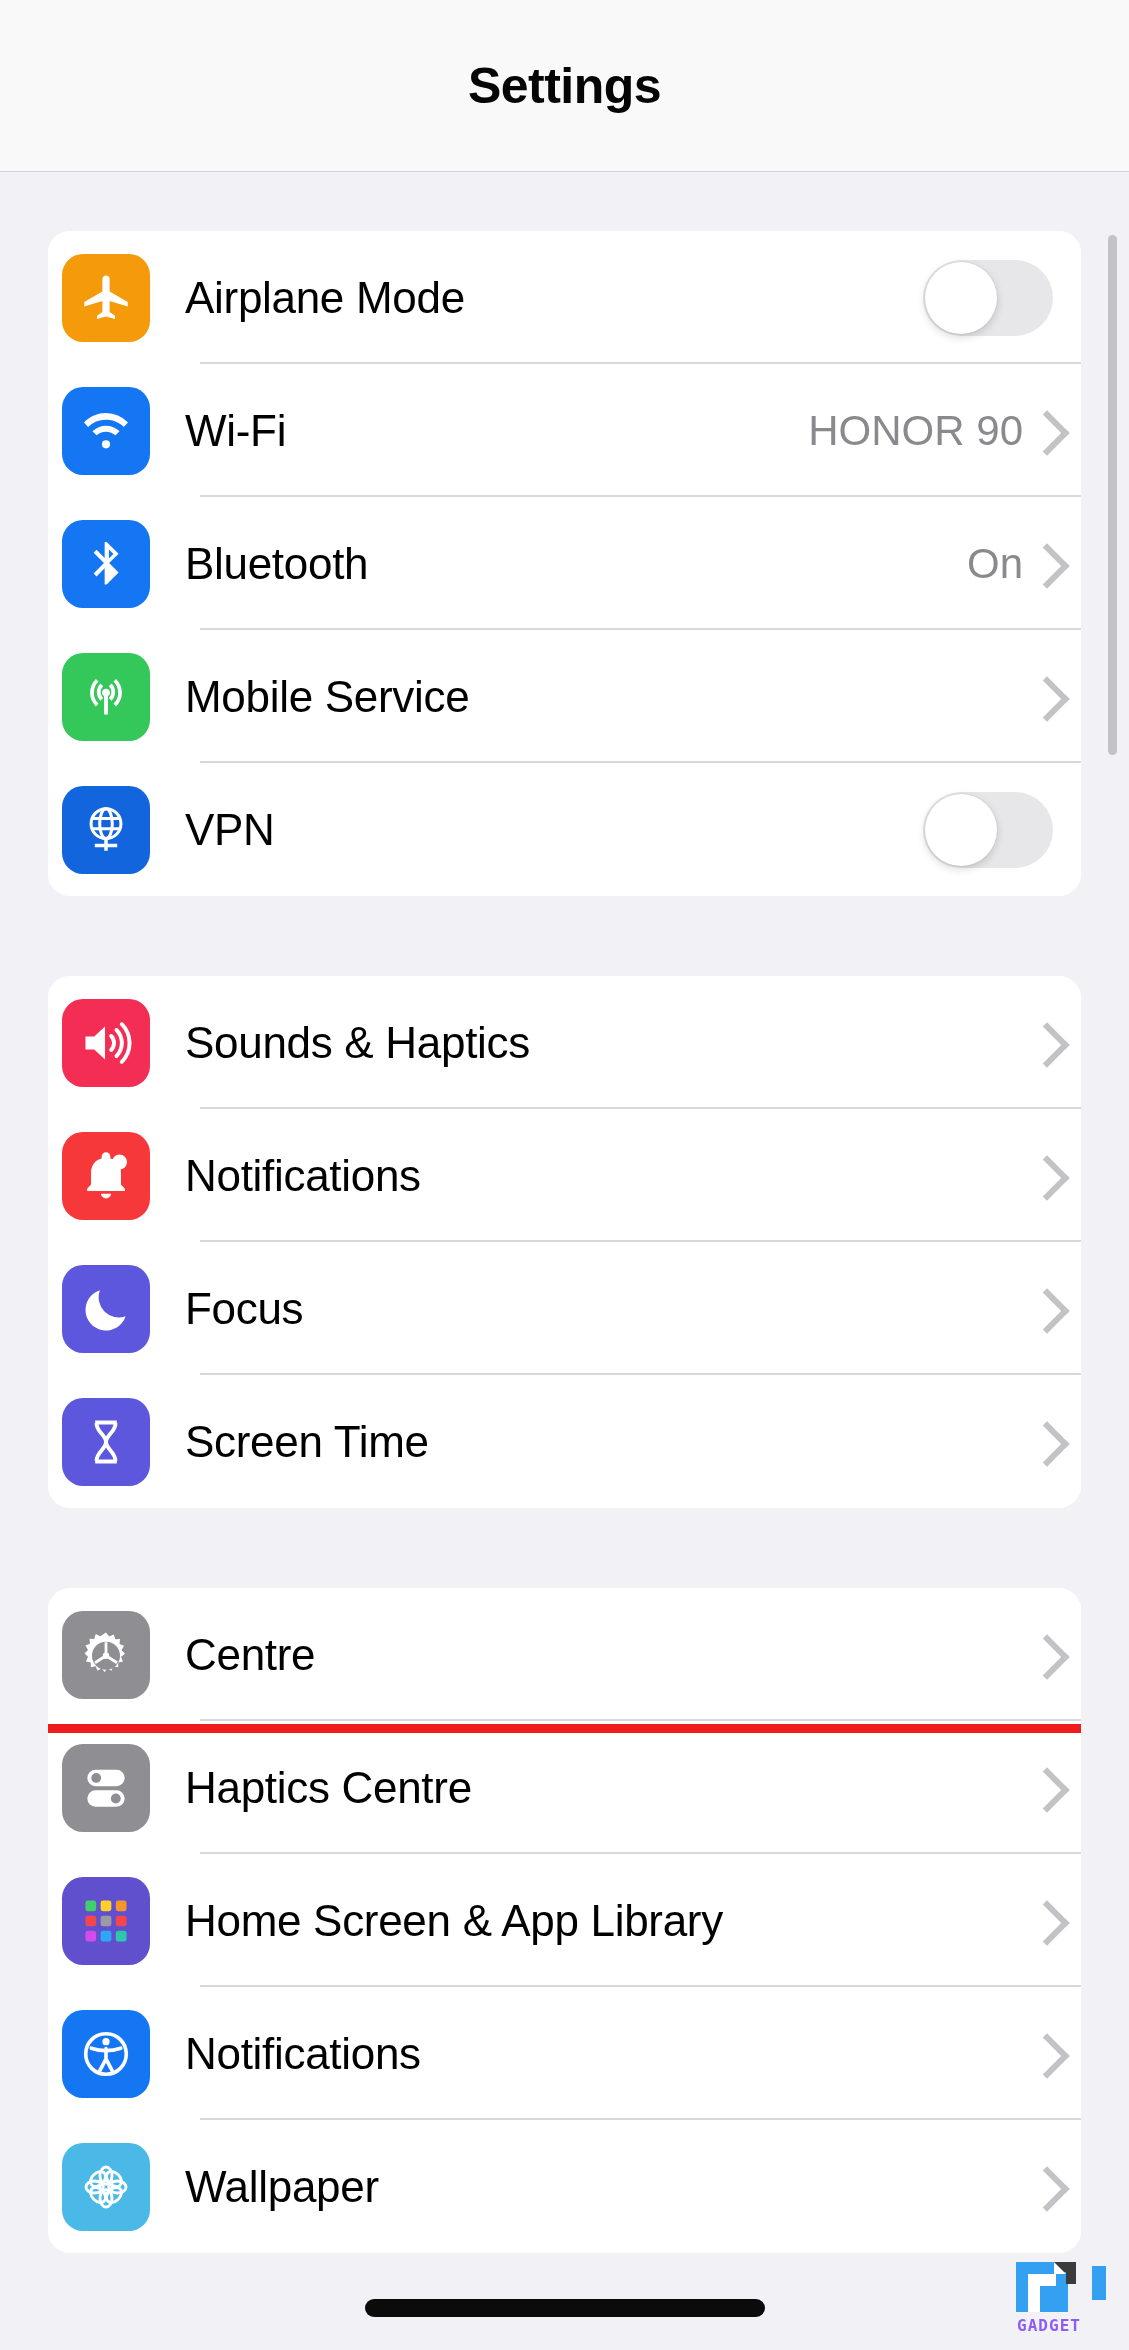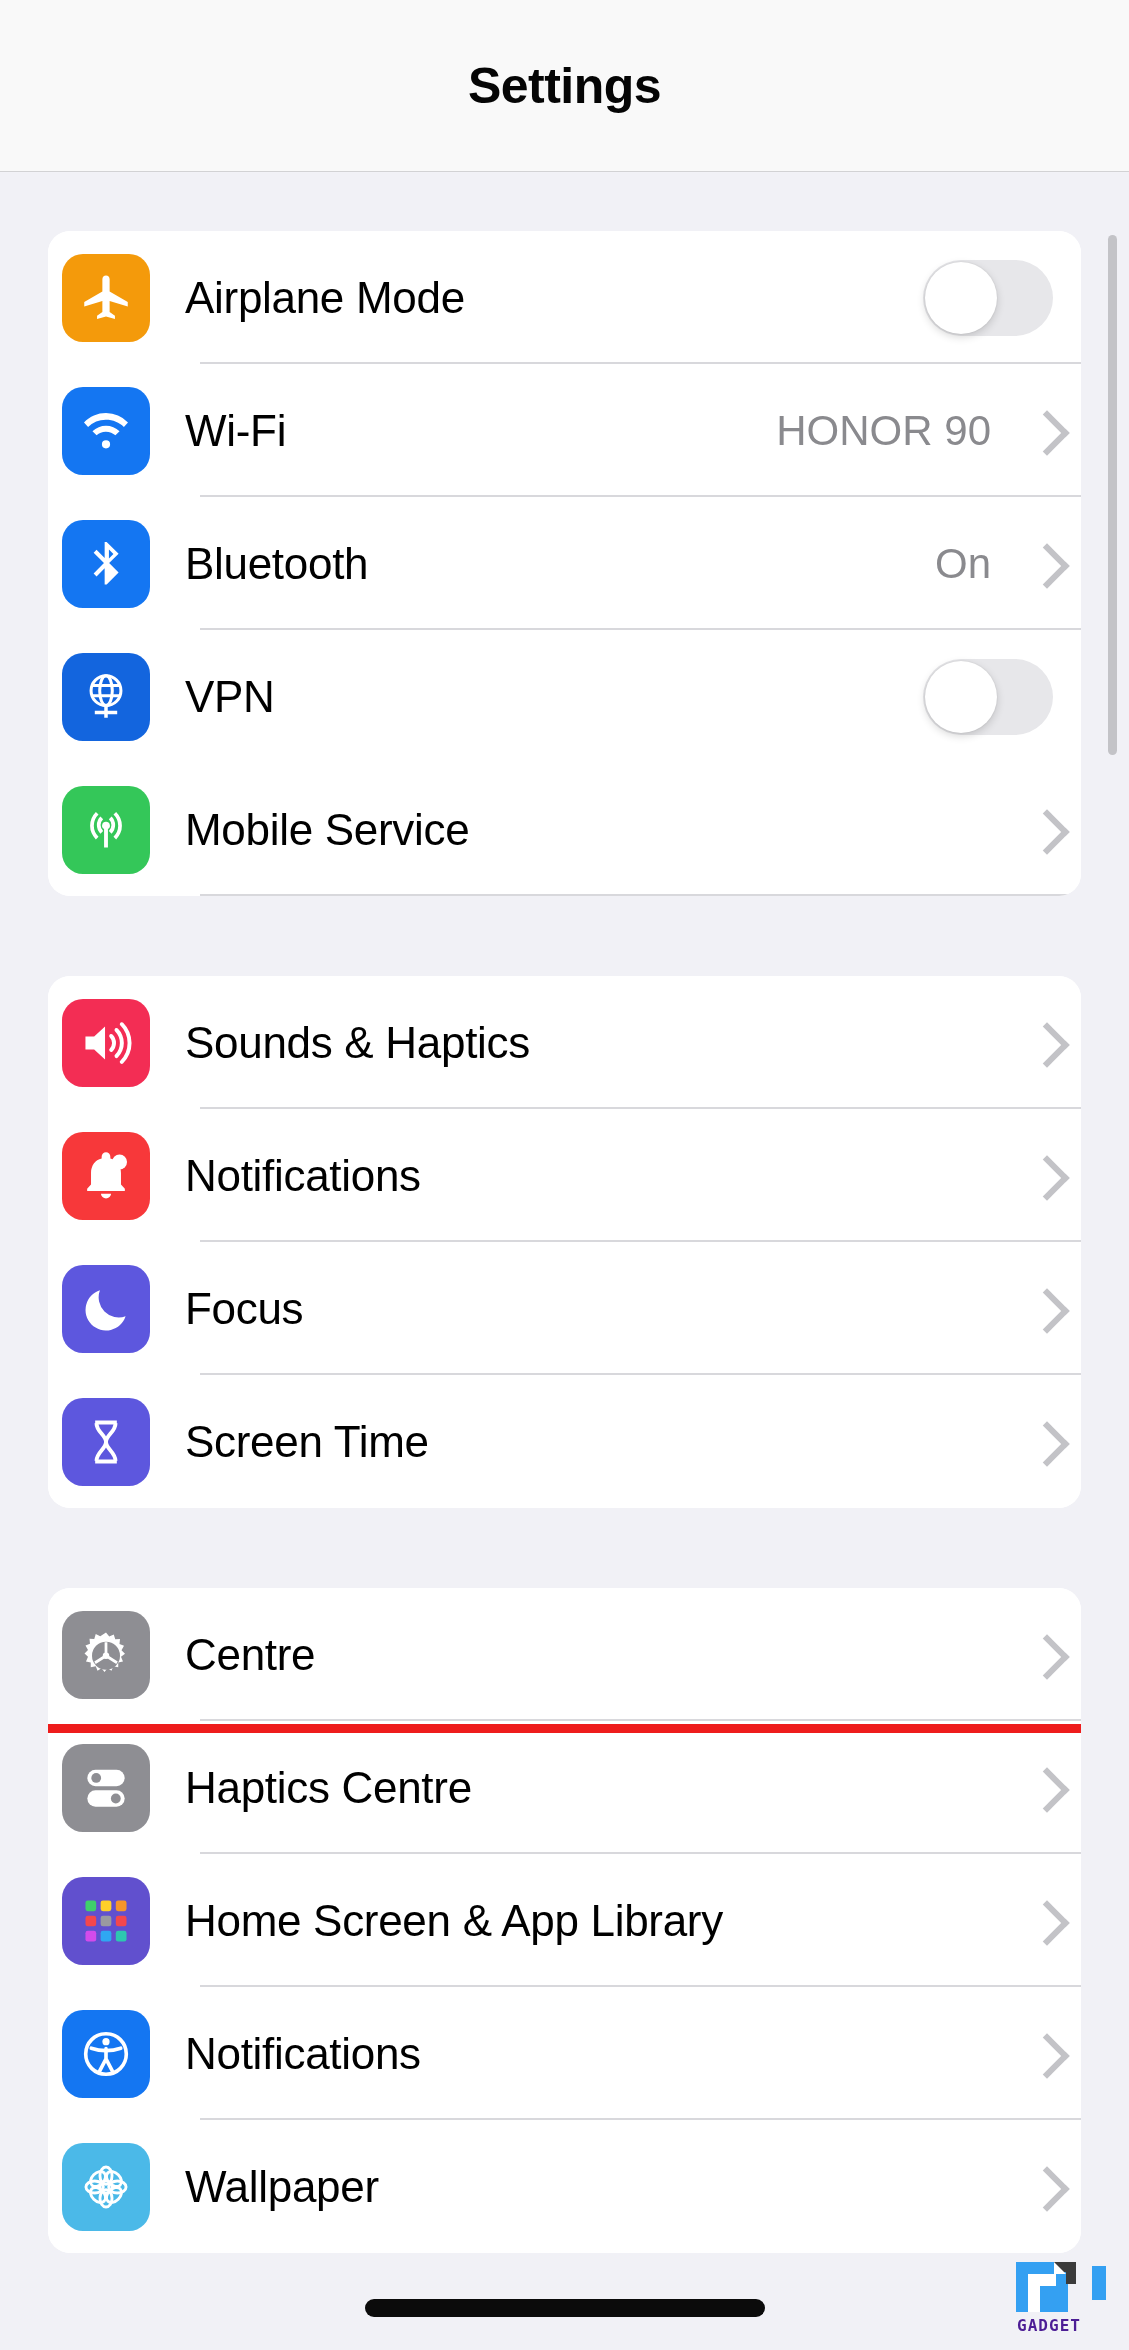--- a/index.html
+++ b/index.html
@@ -62,21 +62,21 @@
   }
   .ico svg { display:block; }
 
   .label {
     margin-left:35px;
     font-size:44px; color:#000; letter-spacing:-0.3px;
     white-space:nowrap; flex:1;
   }
 
   .value {
-    font-size:42px; color:#8A8A8E; margin-right:40px; white-space:nowrap;
+    font-size:42px; color:#8A8A8E; margin-right:8px; white-space:nowrap;
   }
 
   .chev {
     width:22px; height:38px; min-width:22px;
     position:relative;
   }
   .chev::before {
     content:""; position:absolute; left:0; top:5px;
     width:26px; height:26px;
     border-right:6px solid #C3C3C7; border-top:6px solid #C3C3C7;
@@ -108,21 +108,21 @@
     position:absolute; bottom:33px; left:50%; transform:translateX(-50%);
     width:400px; height:18px; border-radius:9px; background:#0B0B0B; z-index:40;
   }
 
   
   .watermark {
     position:absolute; right:20px; bottom:15px; z-index:30;
     width:120px; text-align:center;
   }
   .wm-mark { position:relative; width:70px; height:58px; margin:0 auto; }
-  .wm-txt { font-size:16px; font-weight:bold; color:#4c1d95; letter-spacing:1px; margin-top:2px;
+  .wm-txt { font-size:16px; font-weight:bold; color:#8b5cf6; letter-spacing:1px; margin-top:2px;
             font-family:"DejaVu Sans Mono", monospace; }
   .wm-bar { position:absolute; right:-22px; top:10px; width:14px; height:34px; background:#34A0F2; }
 </style>
 </head>
 <body>
 
 <div class="phone">
 
   <div class="navbar">
     <div class="navbar-title">Settings</div>
@@ -159,50 +159,50 @@
        </div>
           <div class="row">
          <div class="ico" style="background:#1476F2">
               <svg width="54" height="54" viewBox="0 0 24 24">
                 <path d="M12.3 2.2 17.6 7.4 13.4 11.6 17.6 15.8 12.3 21.1h-.9v-7.2l-3.6 3.6-1.3-1.3 4.6-4.6-4.6-4.6 1.3-1.3 3.6 3.6V2.2h.9zm1 3.3v4l2-2-2-2zm0 9 2 2-2 2v-4z" fill="#fff"></path>
               </svg>
             </div>
          <div class="label">Bluetooth</div>
          <div class="value">On</div>
              <div class="chev"></div>
+         <div class="sep"></div>
+       </div>
+          <div class="row">
+         <div class="ico" style="background:#34C759">
+              <svg width="58" height="58" viewBox="0 0 24 24" fill="#fff">
+                <path d="M12 8.6a1.6 1.6 0 0 0-.8 3v7.6h1.6v-7.6a1.6 1.6 0 0 0-.8-3z"></path>
+                <path d="M8.9 5.6 7.8 4.5a8 8 0 0 0 0 11.4l1.1-1.1a6.4 6.4 0 0 1 0-9.2z"></path>
+                <path d="M15.1 5.6a6.4 6.4 0 0 1 0 9.2l1.1 1.1a8 8 0 0 0 0-11.4l-1.1 1.1z"></path>
+                <path d="M10.8 7.5 9.7 6.4a5 5 0 0 0 0 7.1l1.1-1.1a3.4 3.4 0 0 1 0-4.9z"></path>
+                <path d="M13.2 7.5a3.4 3.4 0 0 1 0 4.9l1.1 1.1a5 5 0 0 0 0-7.1l-1.1 1.1z"></path>
+              </svg>
+            </div>
+         <div class="label">Mobile Service</div>
+         <div class="chev"></div>
          <div class="sep"></div>
        </div>
           <div class="row last">
          <div class="ico" style="background:#1365DE">
               <svg width="56" height="56" viewBox="0 0 24 24" fill="none" stroke="#fff" stroke-width="1.3">
                 <circle cx="12" cy="9.3" r="6.4"></circle>
                 <ellipse cx="12" cy="9.3" rx="2.7" ry="6.4"></ellipse>
                 <path d="M5.7 7.1h12.6M5.7 11.5h12.6"></path>
                 <path d="M12 15.7v5.2M7.2 18.6h9.6" stroke-width="1.5"></path>
               </svg>
             </div>
          <div class="label">VPN</div>
          <div class="toggle">
               <div class="knob"></div>
             </div>
 
-       </div>
-          <div class="row">
-         <div class="ico" style="background:#34C759">
-              <svg width="58" height="58" viewBox="0 0 24 24" fill="#fff">
-                <path d="M12 8.6a1.6 1.6 0 0 0-.8 3v7.6h1.6v-7.6a1.6 1.6 0 0 0-.8-3z"></path>
-                <path d="M8.9 5.6 7.8 4.5a8 8 0 0 0 0 11.4l1.1-1.1a6.4 6.4 0 0 1 0-9.2z"></path>
-                <path d="M15.1 5.6a6.4 6.4 0 0 1 0 9.2l1.1 1.1a8 8 0 0 0 0-11.4l-1.1 1.1z"></path>
-                <path d="M10.8 7.5 9.7 6.4a5 5 0 0 0 0 7.1l1.1-1.1a3.4 3.4 0 0 1 0-4.9z"></path>
-                <path d="M13.2 7.5a3.4 3.4 0 0 1 0 4.9l1.1 1.1a5 5 0 0 0 0-7.1l-1.1 1.1z"></path>
-              </svg>
-            </div>
-         <div class="label">Mobile Service</div>
-         <div class="chev"></div>
-         <div class="sep"></div>
        </div>
         </div>
         <div class="gap-lg"></div>
         <div class="group">
           <div class="row">
          <div class="ico" style="background:#F32D54">
               <svg width="58" height="58" viewBox="0 0 24 24" fill="#fff">
                 <path d="M3.5 9.3v5.4h3.6l4.5 4.1V5.2L7.1 9.3H3.5z"></path>
                 <path d="M14.1 8.3a.8.8 0 0 0-.5 1.4 3.4 3.4 0 0 1 0 4.6.8.8 0 1 0 1.1 1.2 5 5 0 0 0 0-7 .8.8 0 0 0-.6-.2z"></path>
                 <path d="M16.3 5.8a.8.8 0 0 0-.5 1.4 6.9 6.9 0 0 1 0 9.6.8.8 0 0 0 1.1 1.2 8.5 8.5 0 0 0 0-12 .8.8 0 0 0-.6-.2z"></path>

